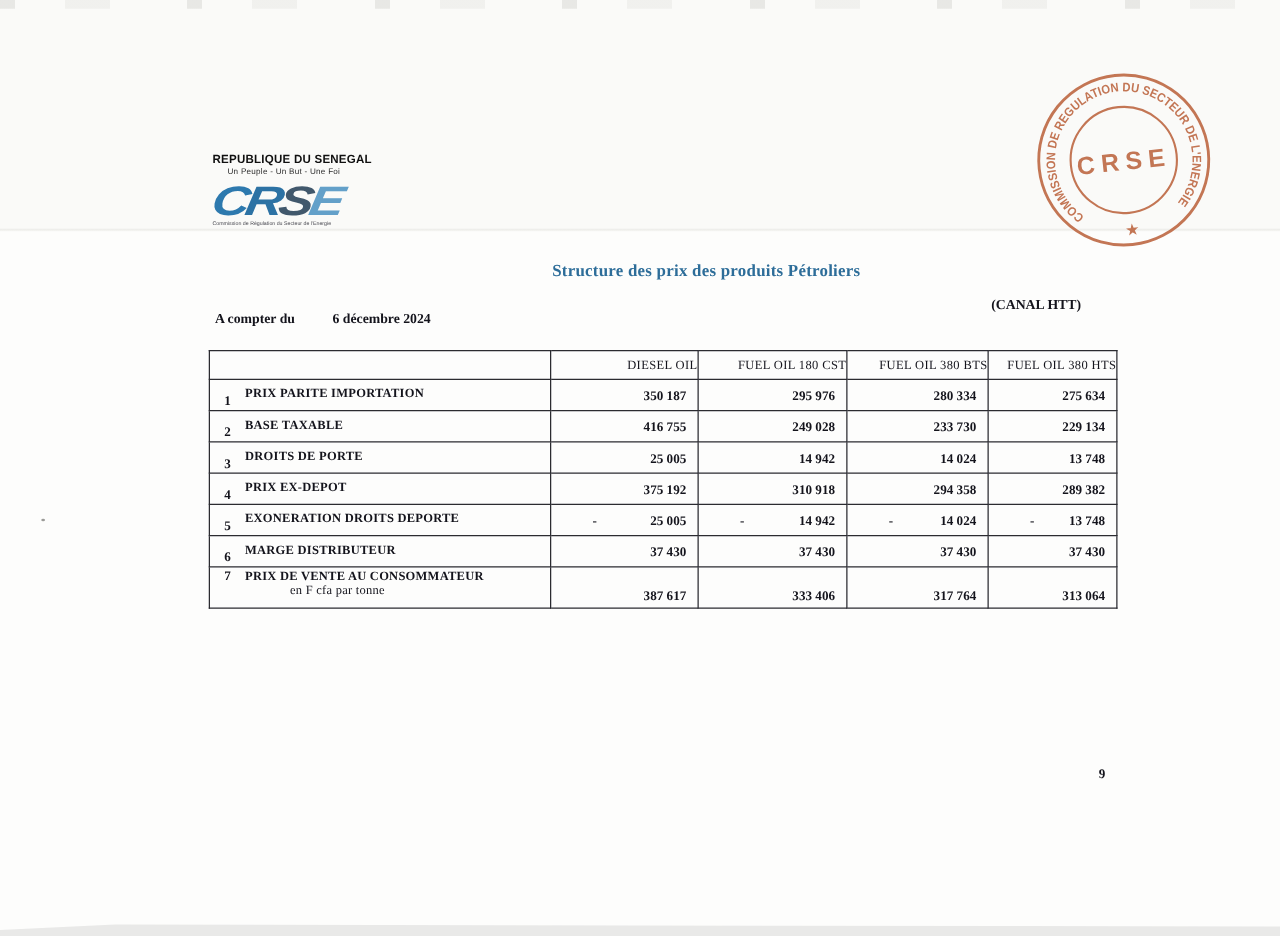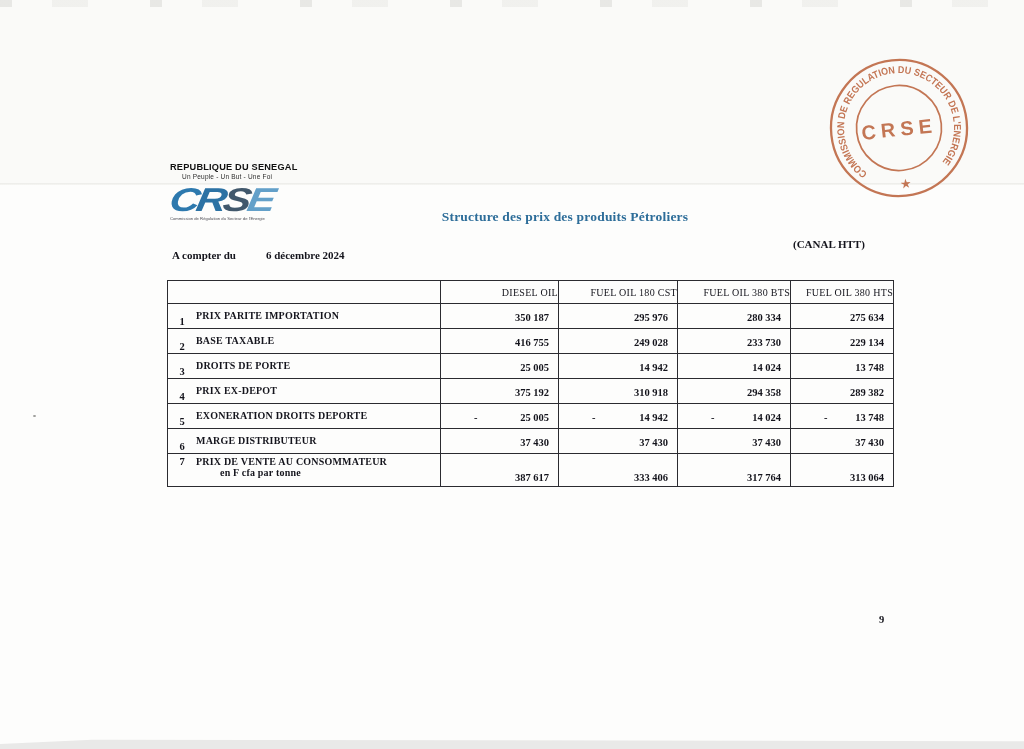--- a/index.html
+++ b/index.html
@@ -13,21 +13,21 @@
   
   .topnoise { position:absolute; top:0; left:0; width:100%; height:7px;
     background:repeating-linear-gradient(90deg, rgba(185,185,180,.28) 0 12px, rgba(255,255,255,0) 12px 52px, rgba(198,198,192,.18) 52px 88px, rgba(255,255,255,0) 88px 150px); }
   .seam { position:absolute; top:183px; left:0; width:100%; height:2px;
     background:linear-gradient(to bottom,#ebebe8,#f6f6f3); }
   .scan-footer { position:absolute; top:736px; left:0; width:1024px; height:13px;
     background:#e9e9e8; clip-path:polygon(0 62%, 9% 28%, 100% 40%, 100% 100%, 0 100%); }
   .speck { position:absolute; left:33px; top:415px; width:3px; height:2px; background:#9b9b98; border-radius:50%; }
 
   
-  .letterhead { position:absolute; left:170px; top:122px; width:210px;margin-top:39px; }
+  .letterhead { position:absolute; left:170px; top:122px; width:210px; }
   .republic { font-family:"Liberation Sans", sans-serif; font-weight:bold; font-size:9.5px;
     letter-spacing:.2px; color:#101010; transform:scaleX(.97); transform-origin:left; white-space:nowrap; }
   .motto { font-family:"Liberation Sans", sans-serif; font-size:6.5px; color:#2c2c2c;
     margin:1px 0 0 12px; letter-spacing:.2px; white-space:nowrap; }
   .crse-logo { margin-top:5px; font-family:"Liberation Sans", sans-serif; font-style:italic;
     font-weight:bold; font-size:33px; line-height:30px; letter-spacing:1px;
     transform:skewX(-10deg) scaleX(1.28); transform-origin:left; white-space:nowrap; }
   .crse-logo .l0 { color:#2d79ae; }
   .crse-logo .l1 { color:#2c72a4; margin-left:-4px; }
   .crse-logo .l2 { color:#41586c; margin-left:-4px; }
@@ -57,21 +57,21 @@
   tr.drow td { height:25px; }
   tr.drow.tall td { height:33px; }
   .labwrap { position:relative; height:22px; }
   tr.tall .labwrap { height:30px; }
   .rownum { position:absolute; left:5px; bottom:0; width:18px; text-align:center;
     font-size:10.5px; font-weight:bold; }
   .labwrap.two .rownum { bottom:auto; top:1px; }
   .labtext { position:absolute; left:28px; top:50%; transform:translateY(-55%);
     font-size:10px; font-weight:bold; letter-spacing:.2px; white-space:nowrap; }
   .labwrap.two .labtext { top:1px; transform:none; }
-  .lab2 { display:block; margin-left:24px; font-size:10px; font-weight:bold; }
+  .lab2 { display:block; margin-left:36px; font-size:10px; font-weight:normal; }
   .pricecell { vertical-align:middle;padding-left:28px; }
   tr.tall .pricecell { vertical-align:bottom; }
   .cellwrap { display:flex; justify-content:space-between; align-items:center;
     padding:3px 9px 0 5px; font-size:10.5px; font-weight:bold; }
   tr.tall .cellwrap { padding-bottom:3px; }
   .cellwrap .val { margin-left:auto; }
   .neg { font-weight:bold; }
 
   .page-number { position:absolute; left:879px; top:614px; font-size:10.5px; font-weight:600; }
 </style>

